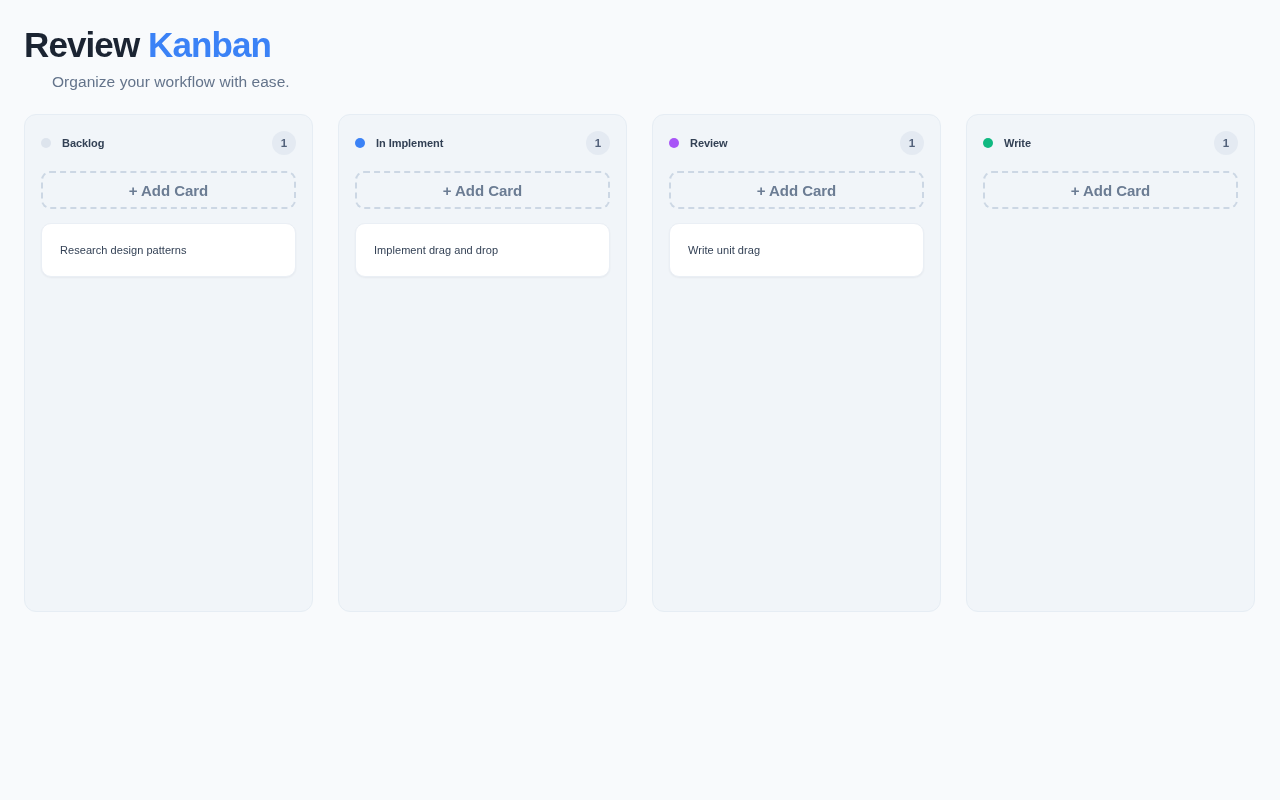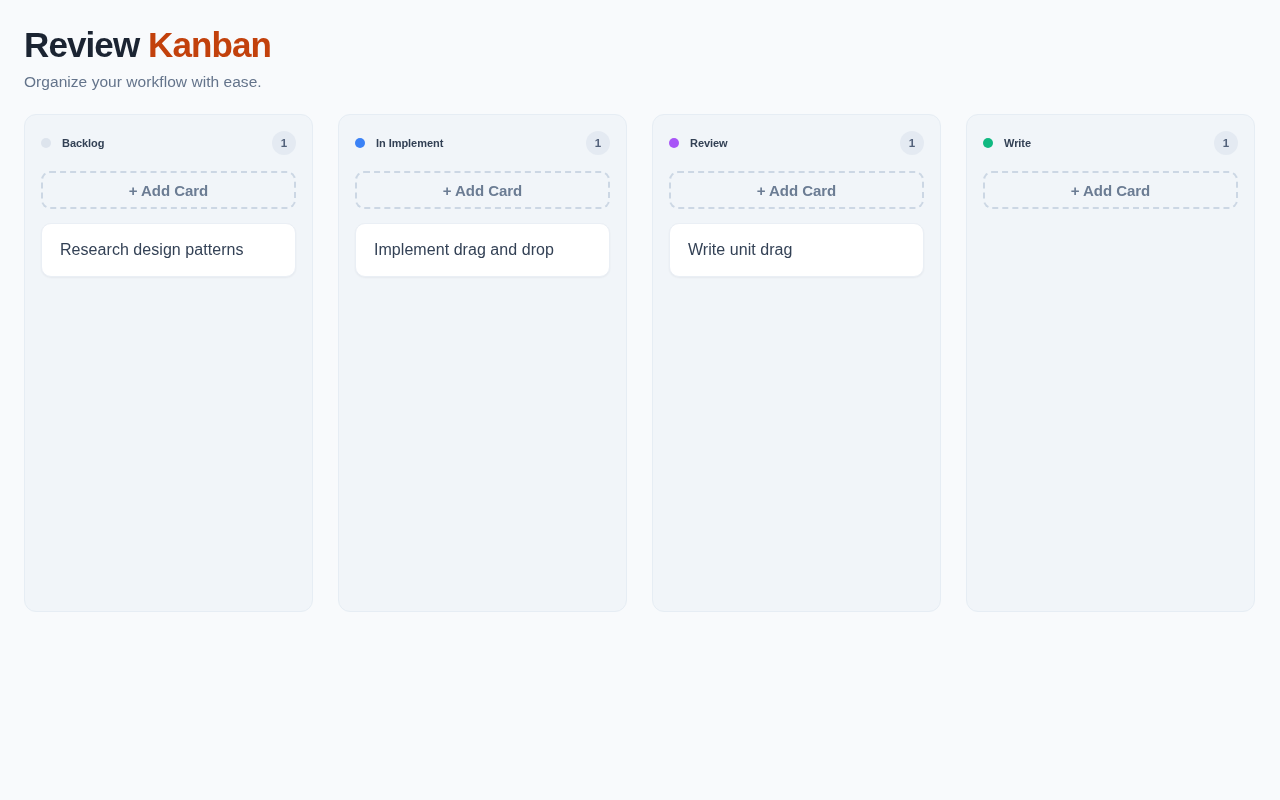--- a/index.html
+++ b/index.html
@@ -32,28 +32,29 @@
   .page-title {
     font-size: 35px;
     font-weight: bold;
     letter-spacing: -0.9px;
     line-height: 42px;
     color: #1b2432;
     margin-bottom: 5px;
   }
 
   .page-title .accent {
-    color: #c2410c;
+    color: #3b82f6;
   }
 
   .page-subtitle {
     font-size: 15.5px;
     line-height: 22px;
     color: #64748b;
     letter-spacing: 0.05px;
+    margin-left: 28px;
   }
 
   
   .board {
     display: flex;
     gap: 25px;
     align-items: flex-start;
   }
 
   .column {
@@ -128,21 +129,21 @@
     flex-direction: column;
     gap: 10px;
     flex: 1 1 auto;
   }
 
   .card {
     background: #ffffff;
     border: 1px solid #eaeff5;
     border-radius: 10px;
     padding: 16px 18px;
-    font-size: 16px;
+    font-size: 11px;
     color: #334155;
     line-height: 20px;
     letter-spacing: 0.05px;
     min-height: 53px;
     display: flex;
     align-items: center;
     box-shadow: 0 1px 2px rgba(15, 23, 42, 0.05);
     cursor: grab;
   }
 </style>

